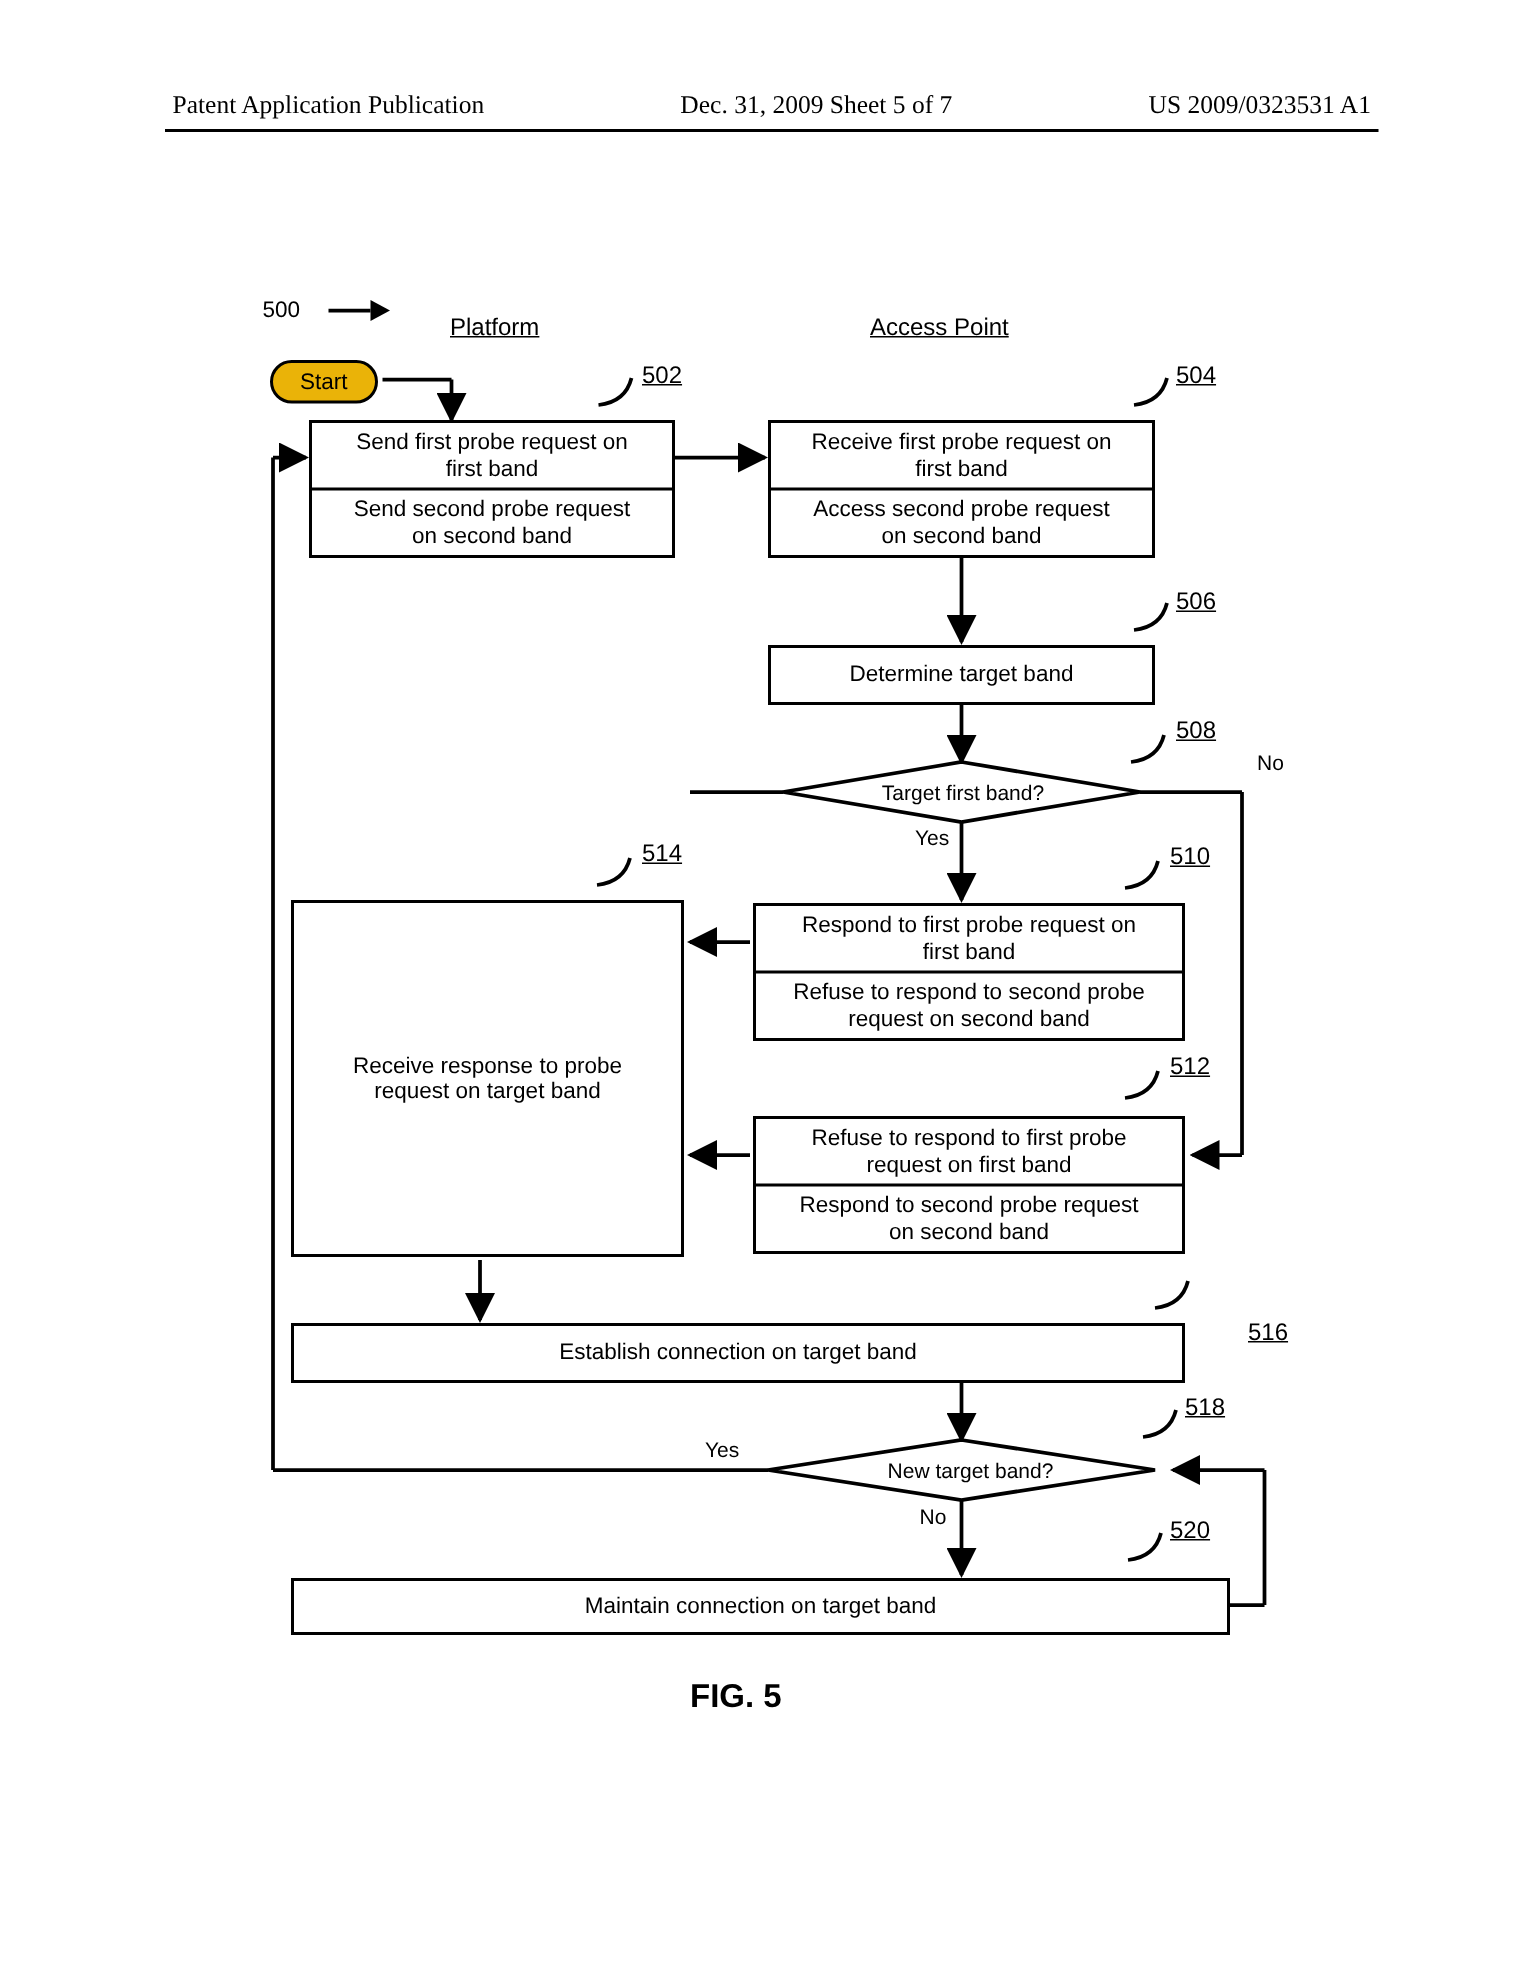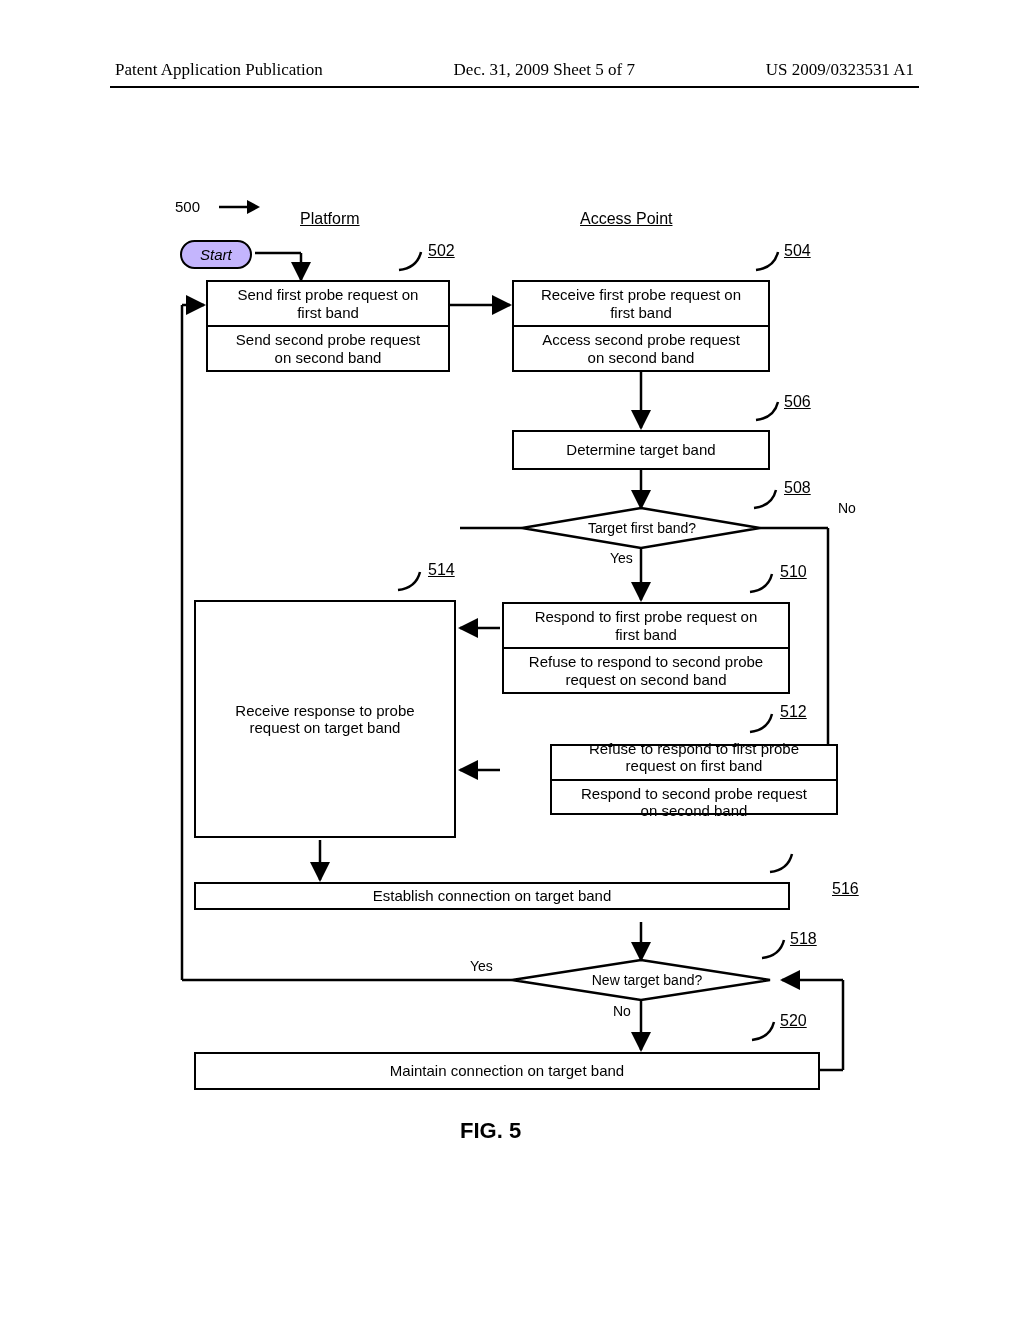--- a/index.html
+++ b/index.html
@@ -39,24 +39,23 @@
     font-size: 16px;
   }
   .fignum {
     font-size: 15px;
     font-family: Arial, Helvetica, sans-serif;
   }
   .start {
     border: 2.5px solid #000;
     border-radius: 16px;
     padding: 4px 18px;
-    background: #c4b5fd;
+    background: #eab308;
     font-size: 15px;
     display: inline-block;
-    font-style: italic;
   }
   .box {
     border: 2.5px solid #000;
     background: #fff;
     display: flex;
     flex-direction: column;
     justify-content: center;
     align-items: stretch;
   }
   .box .cell {
@@ -204,30 +203,30 @@
 
     <div class="el diamond-label" style="left:582px; top:370px; width:120px;">Target first band?</div>
     <div class="el diamond-label" style="left:610px; top:400px;">Yes</div>
     <div class="el diamond-label" style="left:838px; top:350px;">No</div>
 
     <div class="el box split" style="left:502px; top:452px; width:288px; height:92px;">
       <div class="cell">Respond to first probe request on first band</div>
       <div class="cell">Refuse to respond to second probe request on second band</div>
     </div>
 
-    <div class="el box split" style="left:502px; top:594px; width:288px; height:71px;margin-left:48px;">
+    <div class="el box split" style="left:502px; top:594px; width:288px; height:92px;">
       <div class="cell">Refuse to respond to first probe request on first band</div>
       <div class="cell">Respond to second probe request on second band</div>
     </div>
 
     <div class="el box" style="left:194px; top:450px; width:262px; height:238px;">
       <div class="cell">Receive response to probe request on target band</div>
     </div>
 
-    <div class="el box" style="left:194px; top:732px; width:596px; height:28px;">
+    <div class="el box" style="left:194px; top:732px; width:596px; height:40px;">
       <div class="cell">Establish connection on target band</div>
     </div>
 
     <div class="el diamond-label" style="left:577px; top:822px; width:140px;">New target band?</div>
     <div class="el diamond-label" style="left:470px; top:808px;">Yes</div>
     <div class="el diamond-label" style="left:613px; top:853px;">No</div>
 
     <div class="el box" style="left:194px; top:902px; width:626px; height:38px;">
       <div class="cell">Maintain connection on target band</div>
     </div>

